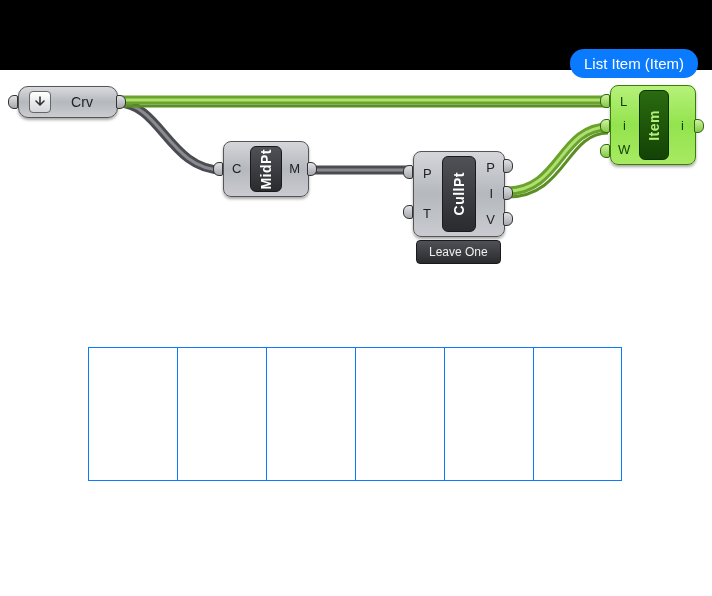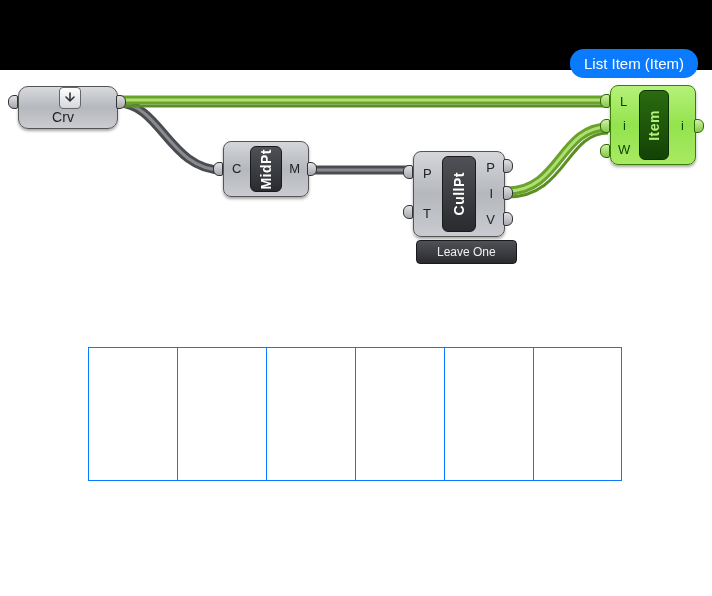--- a/index.html
+++ b/index.html
@@ -80,21 +80,21 @@
     border: 1px solid #333;
     border-radius: 6px 2px 2px 6px;
     background: linear-gradient(180deg,#e0e1e5,#a7a9ae);
   }
   .grip.r { border-radius: 2px 6px 6px 2px; }
   .small-label {
     position: absolute;
     background: linear-gradient(180deg, #505156 0%, #2a2b2f 100%);
     color: #eee;
     font-size: 12px;
-    padding: 4px 20px;
+    padding: 4px 12px;
     border-radius: 4px;
     border: 1px solid #1a1a1c;
     white-space: nowrap;
   }
   .crv-param {
     position: absolute;
     border-radius: 10px;
     background: linear-gradient(180deg, #d8dade 0%, #b5b8bd 50%, #caccd0 100%);
     border: 1px solid #555;
     box-shadow: 0 2px 3px rgba(0,0,0,0.35);
@@ -146,21 +146,21 @@
 
   <path d="M 507 191 C 560 191, 560 127, 608 127" fill="none" stroke="#6aa22d" stroke-width="9"></path>
   <path d="M 507 191 C 560 191, 560 127, 608 127" fill="none" stroke="#aee06f" stroke-width="3"></path>
   <path d="M 507 197 C 566 197, 566 133, 608 133" fill="none" stroke="#5b8f23" stroke-width="3"></path>
 </svg>
 
 <div class="tooltip" style="left:570px; top:49px;text-align:right;">
   <span>List Item (Item)</span>
 </div>
 
-<div class="crv-param" style="left:18px; top:86px; width:100px; height:43px;flex-direction:column;">
+<div class="crv-param" style="left:18px; top:86px; width:100px; height:32px;">
   <span class="iconbox">
     <svg width="12" height="12" viewBox="0 0 12 12">
         <path d="M6 1 L6 8 M2 5 L6 9 L10 5" fill="none" stroke="#333" stroke-width="1.6" stroke-linecap="round" stroke-linejoin="round"></path>
       </svg>
   </span>
   <span class="txt">Crv</span>
 </div>
 <span class="grip" style="left:8px; top:95px;"></span>
 <span class="grip r" style="left:116px; top:95px;"></span>
 

